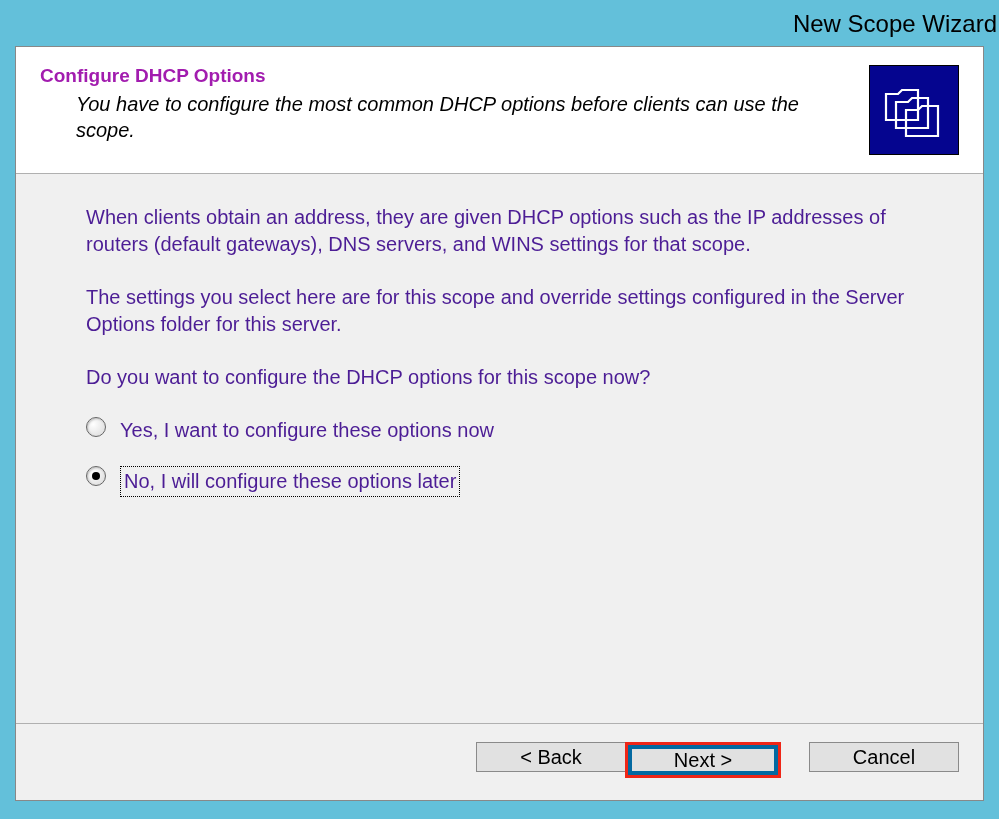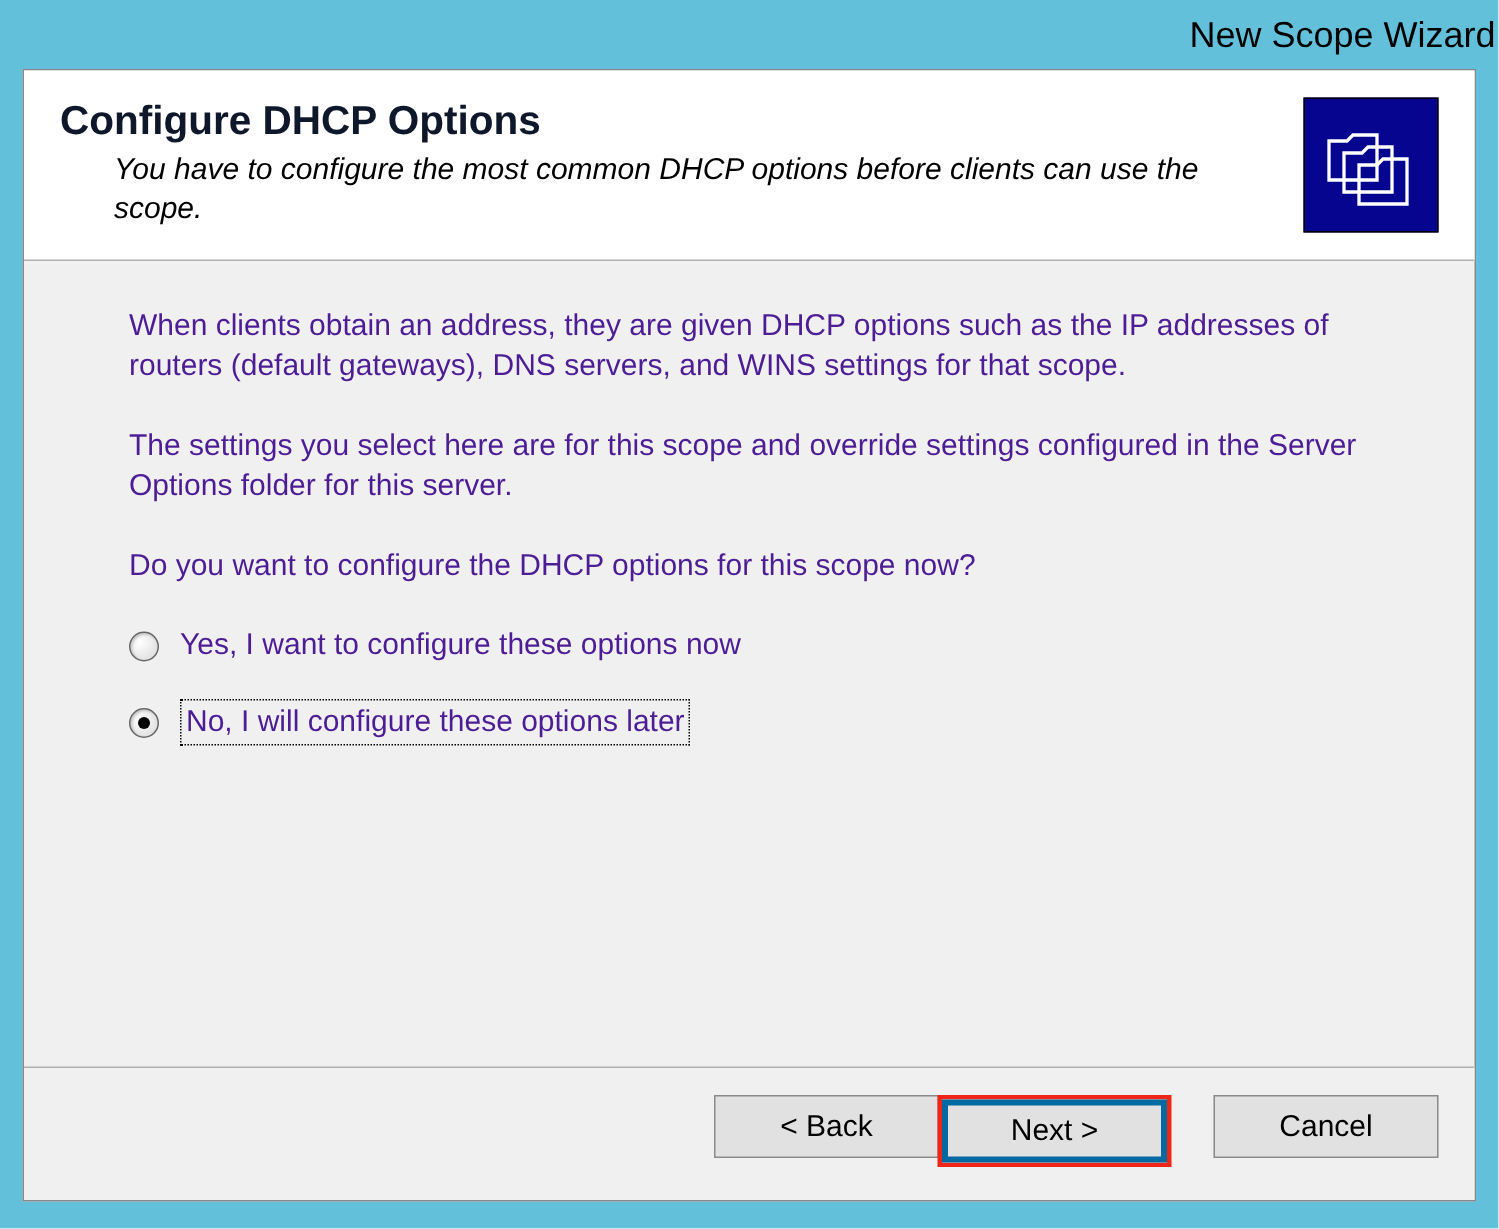--- a/index.html
+++ b/index.html
@@ -41,23 +41,23 @@
       display: flex;
       justify-content: space-between;
       align-items: flex-start;
       border-bottom: 1px solid #b0b0b0;
     }
     .header-text {
       flex: 1;
       padding-right: 20px;
     }
     .header-title {
-      font-size: 27px;
+      font-size: 19px;
       font-weight: 700;
-      color: #0f172a;
+      color: #a21caf;
       margin-bottom: 4px;
     }
     .header-subtitle {
       font-size: 20px;
       color: #000;
       margin-left: 36px;
       line-height: 1.3;
       font-style: italic;
     }
     .header-icon {
@@ -78,21 +78,20 @@
       line-height: 1.35;
     }
     .content-section p {
       margin-bottom: 26px;
     }
     .radio-group {
       margin-top: 6px;
     }
     .radio-row {
       display: flex;
-      align-items: center;
       margin-bottom: 22px;
       font-size: 20px;
     }
     .radio-circle {
       width: 20px;
       height: 20px;
       border-radius: 50%;
       border: 1px solid #666;
       background: radial-gradient(circle at 35% 35%, #fff, #d8d8d8);
       margin-right: 14px;
@@ -115,21 +114,21 @@
     .footer-section {
       border-top: 1px solid #b0b0b0;
       padding: 18px 24px 22px 24px;
       display: flex;
       justify-content: flex-end;
       gap: 0;
       background: #f0f0f0;
     }
     .btn {
       width: 150px;
-      height: 42px;
+      height: 30px;
       background: #e1e1e1;
       border: 1px solid #8a8a8a;
       font-size: 20px;
       font-family: inherit;
       cursor: pointer;
       color: #000;
     }
     .btn-group-bn {
       display: flex;
       margin-right: 28px;

